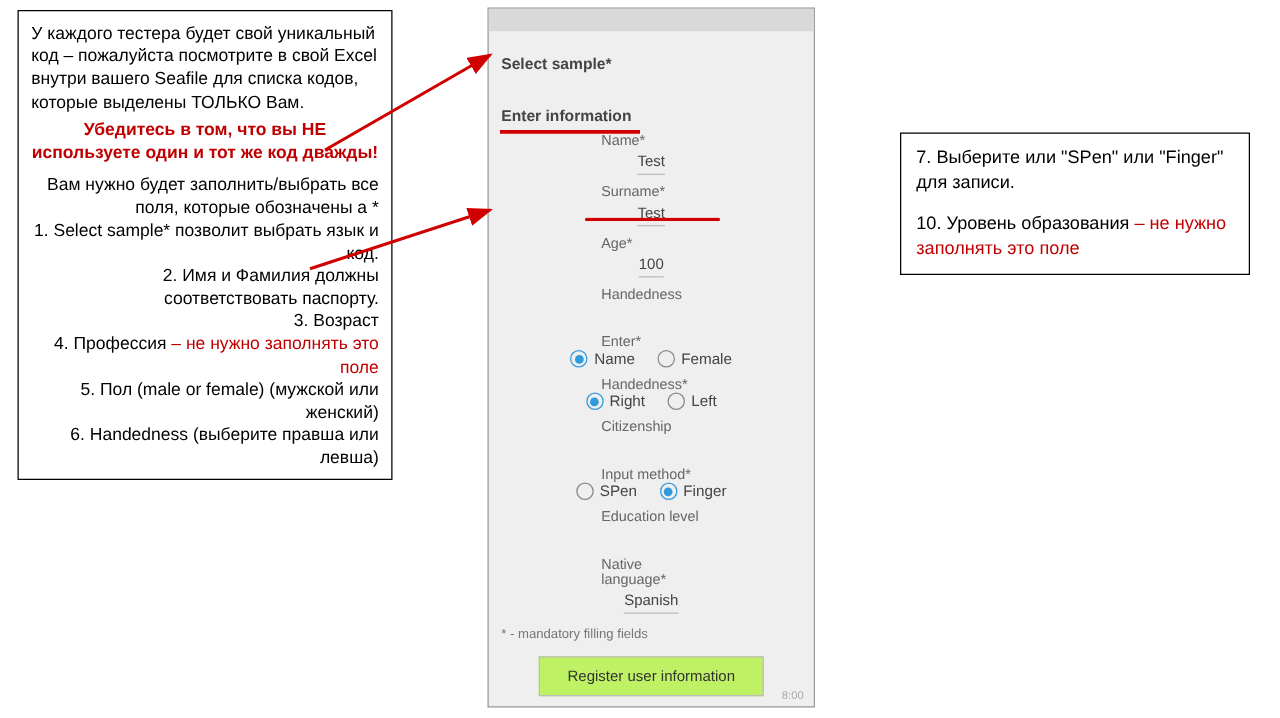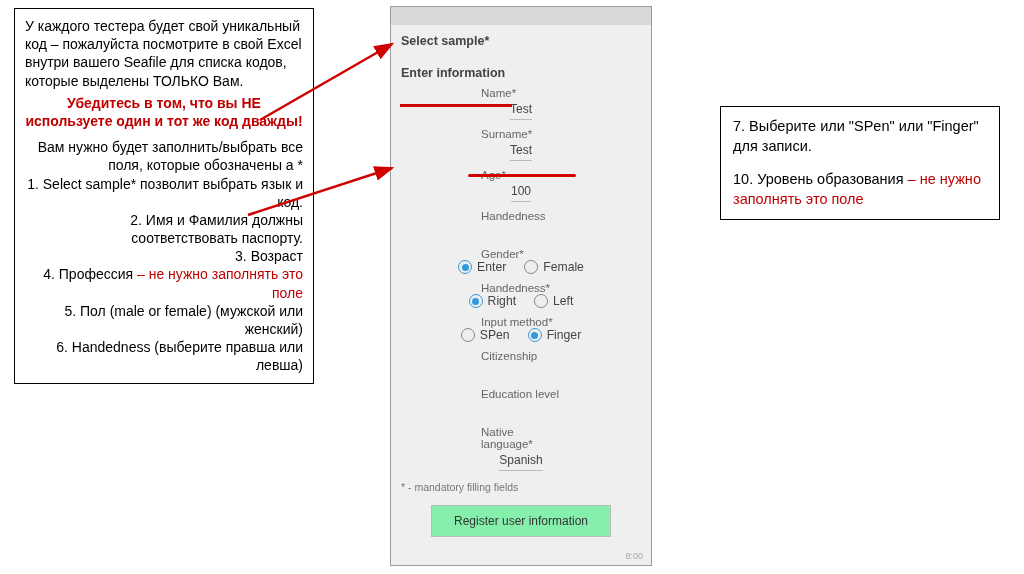--- a/index.html
+++ b/index.html
@@ -52,21 +52,21 @@
     font-size: 12.2px;
     color: #555;
   }
   .phone .status-bar {
     height: 18px;
     background: #d9d9d9;
   }
   .phone .section-title {
     font-weight: bold;
     color: #444;
-    padding: 9px 10px 3px 10px;
+    padding: 19px 10px 3px 10px;
     font-size: 12.5px;
   }
   .phone .row {
     display: flex;
     align-items: center;
     padding: 4px 10px;
     min-height: 30px;
     flex-direction: column;
   }
   .phone .row .label {
@@ -116,21 +116,21 @@
     padding: 6px 10px;
     font-size: 10.5px;
     color: #777;
   }
   .phone .register-btn {
     margin: 6px auto;
     display: block;
     width: 180px;
     padding: 8px 0;
     text-align: center;
-    background: #86efac;
+    background: #bef264;
     border: 1px solid #bcbcbc;
     color: #333;
     font-size: 12px;
   }
   .phone .clock {
     position: absolute;
     bottom: 4px;
     right: 8px;
     font-size: 9px;
     color: #aaa;
@@ -209,25 +209,25 @@
     <div class="label">Age*</div>
     <div class="field">100</div>
   </div>
 
   <div class="row">
     <div class="label">Handedness</div>
     <div class="field"></div>
   </div>
 
   <div class="row">
-    <div class="label">Gender*</div>
+    <div class="label">Enter*</div>
     <div class="radios">
       <div class="radio">
         <span class="circle sel"></span>
-        <span>Enter</span>
+        <span>Name</span>
       </div>
       <div class="radio">
         <span class="circle"></span>
         <span>Female</span>
       </div>
     </div>
   </div>
 
   <div class="row">
     <div class="label">Handedness*</div>
@@ -237,36 +237,36 @@
         <span>Right</span>
       </div>
       <div class="radio">
         <span class="circle"></span>
         <span>Left</span>
       </div>
     </div>
   </div>
 
   <div class="row">
+    <div class="label">Citizenship</div>
+    <div class="field"></div>
+  </div>
+
+  <div class="row">
     <div class="label">Input method*</div>
     <div class="radios">
       <div class="radio">
         <span class="circle"></span>
         <span>SPen</span>
       </div>
       <div class="radio">
         <span class="circle sel"></span>
         <span>Finger</span>
       </div>
     </div>
-  </div>
-
-  <div class="row">
-    <div class="label">Citizenship</div>
-    <div class="field"></div>
   </div>
 
   <div class="row">
     <div class="label">Education level</div>
     <div class="field"></div>
   </div>
 
   <div class="row">
     <div class="label">Native language*</div>
     <div class="field center">Spanish</div>

